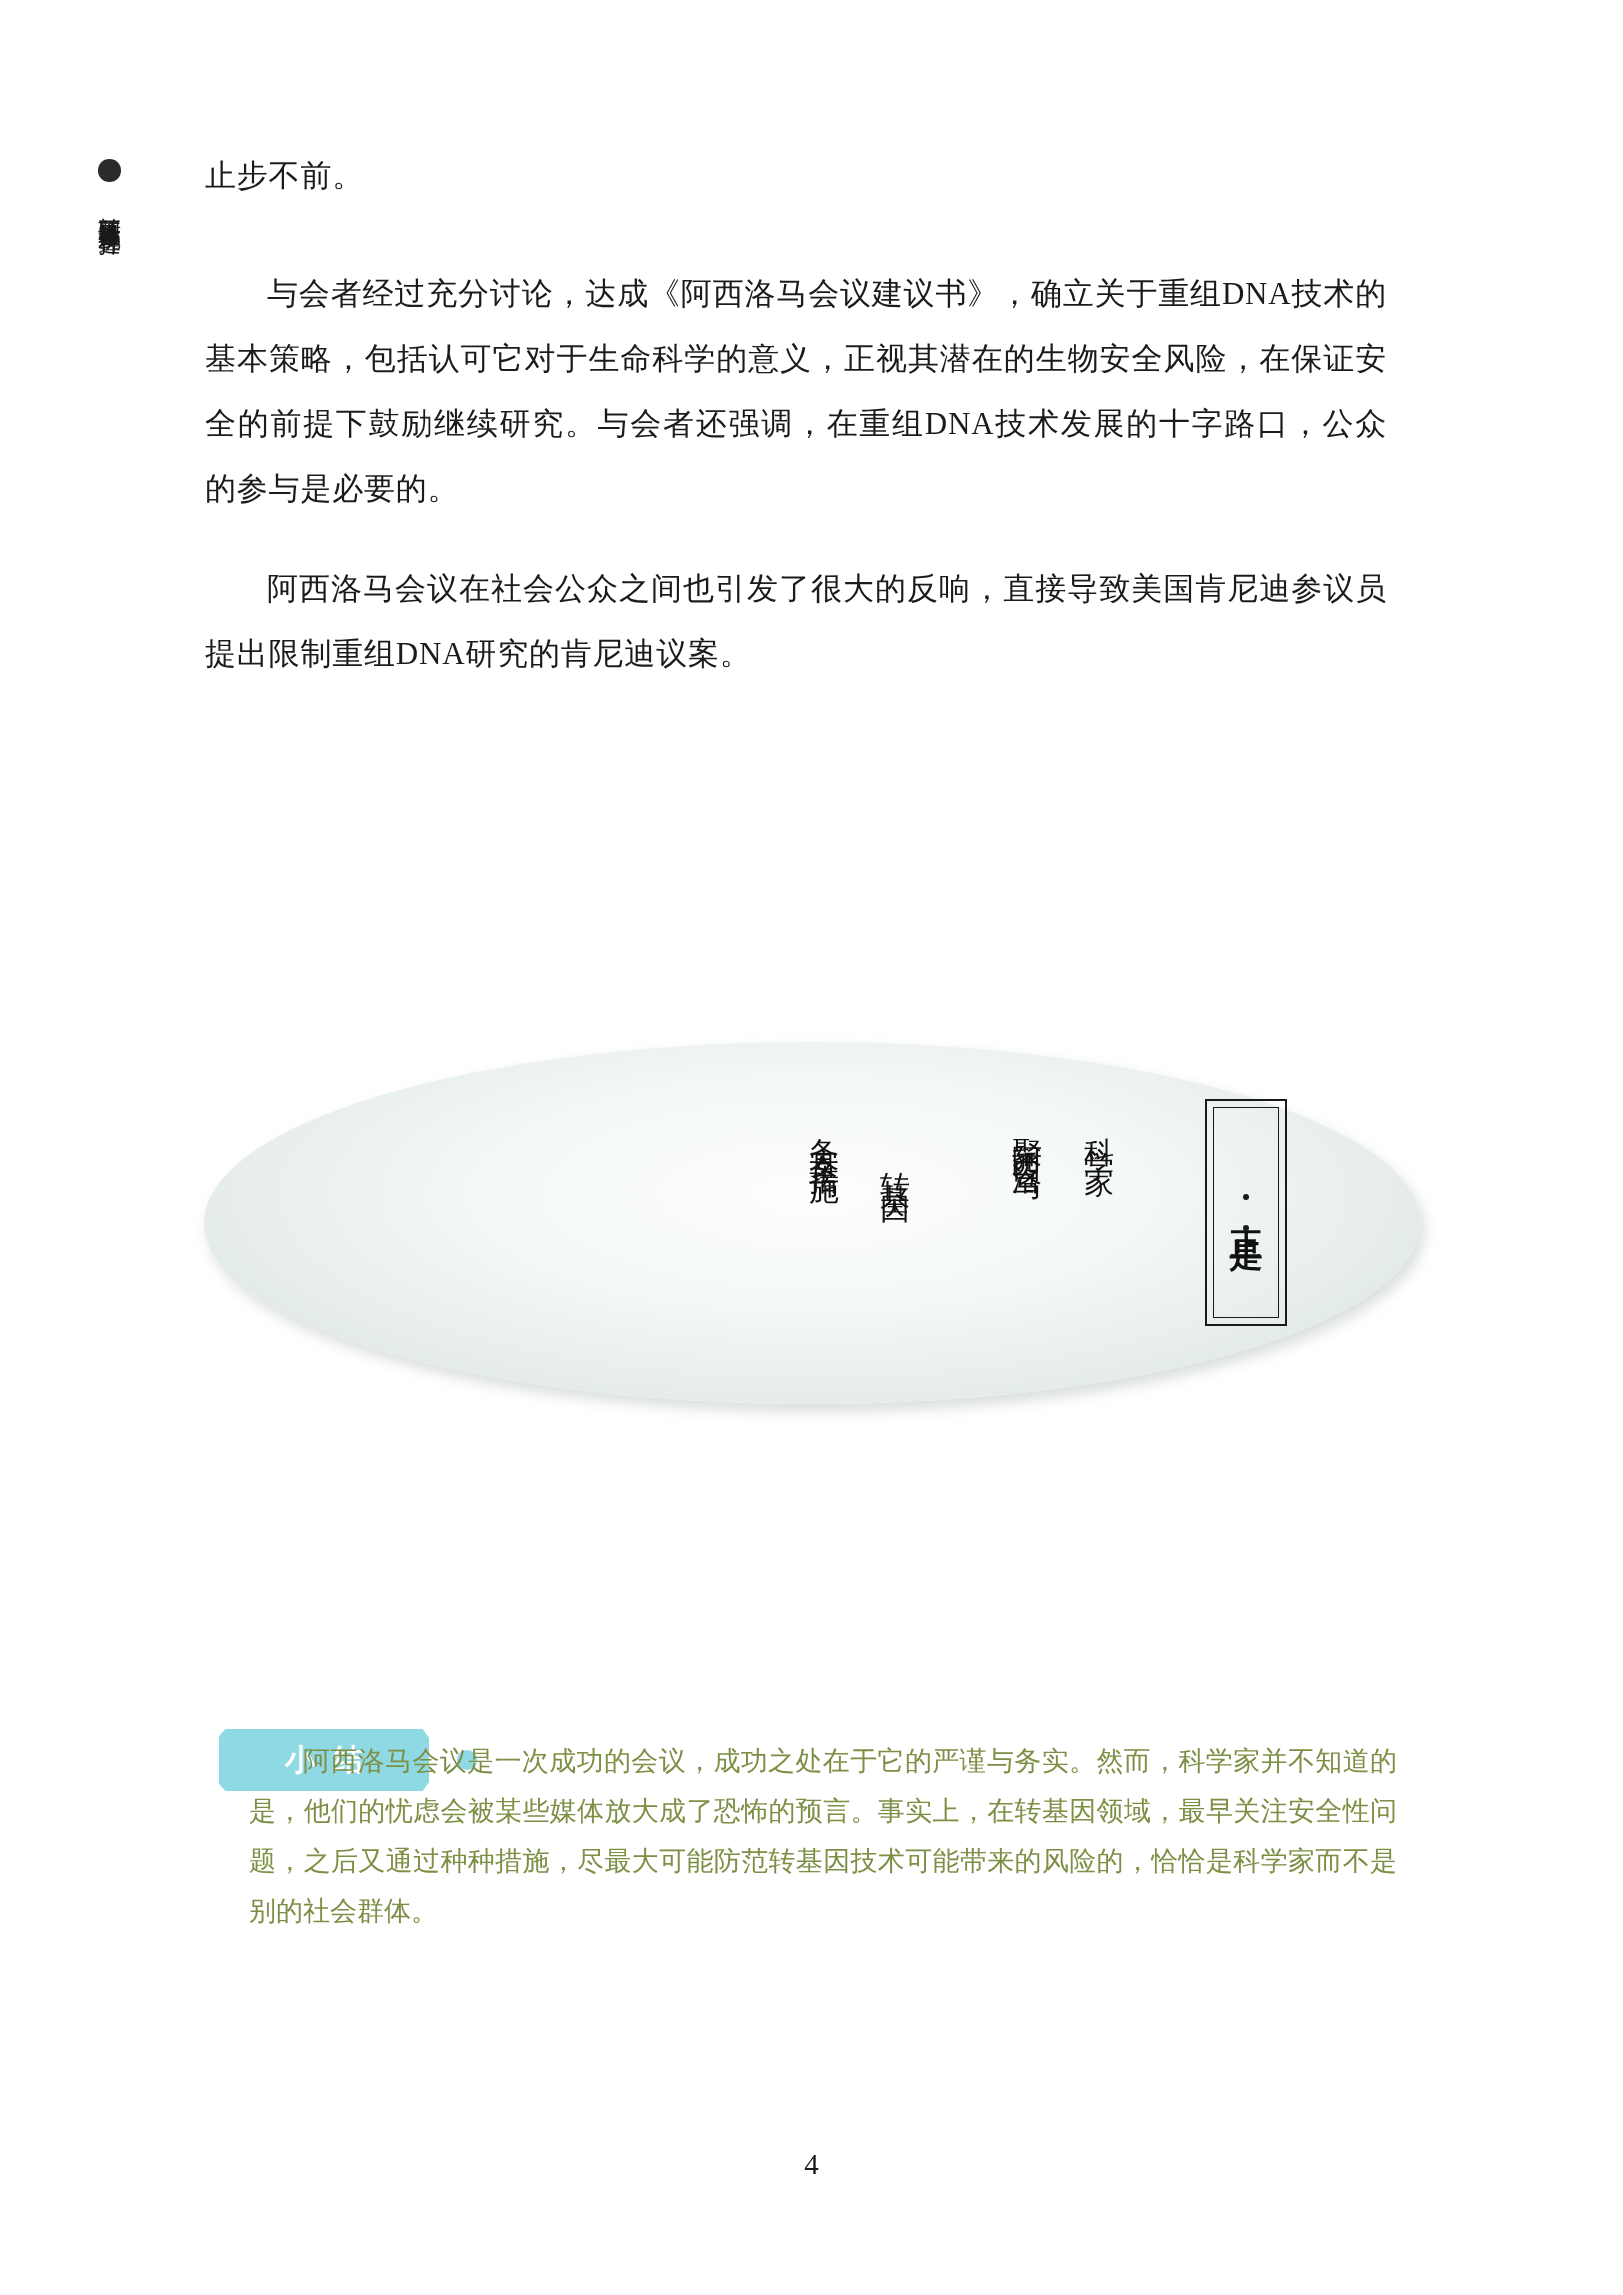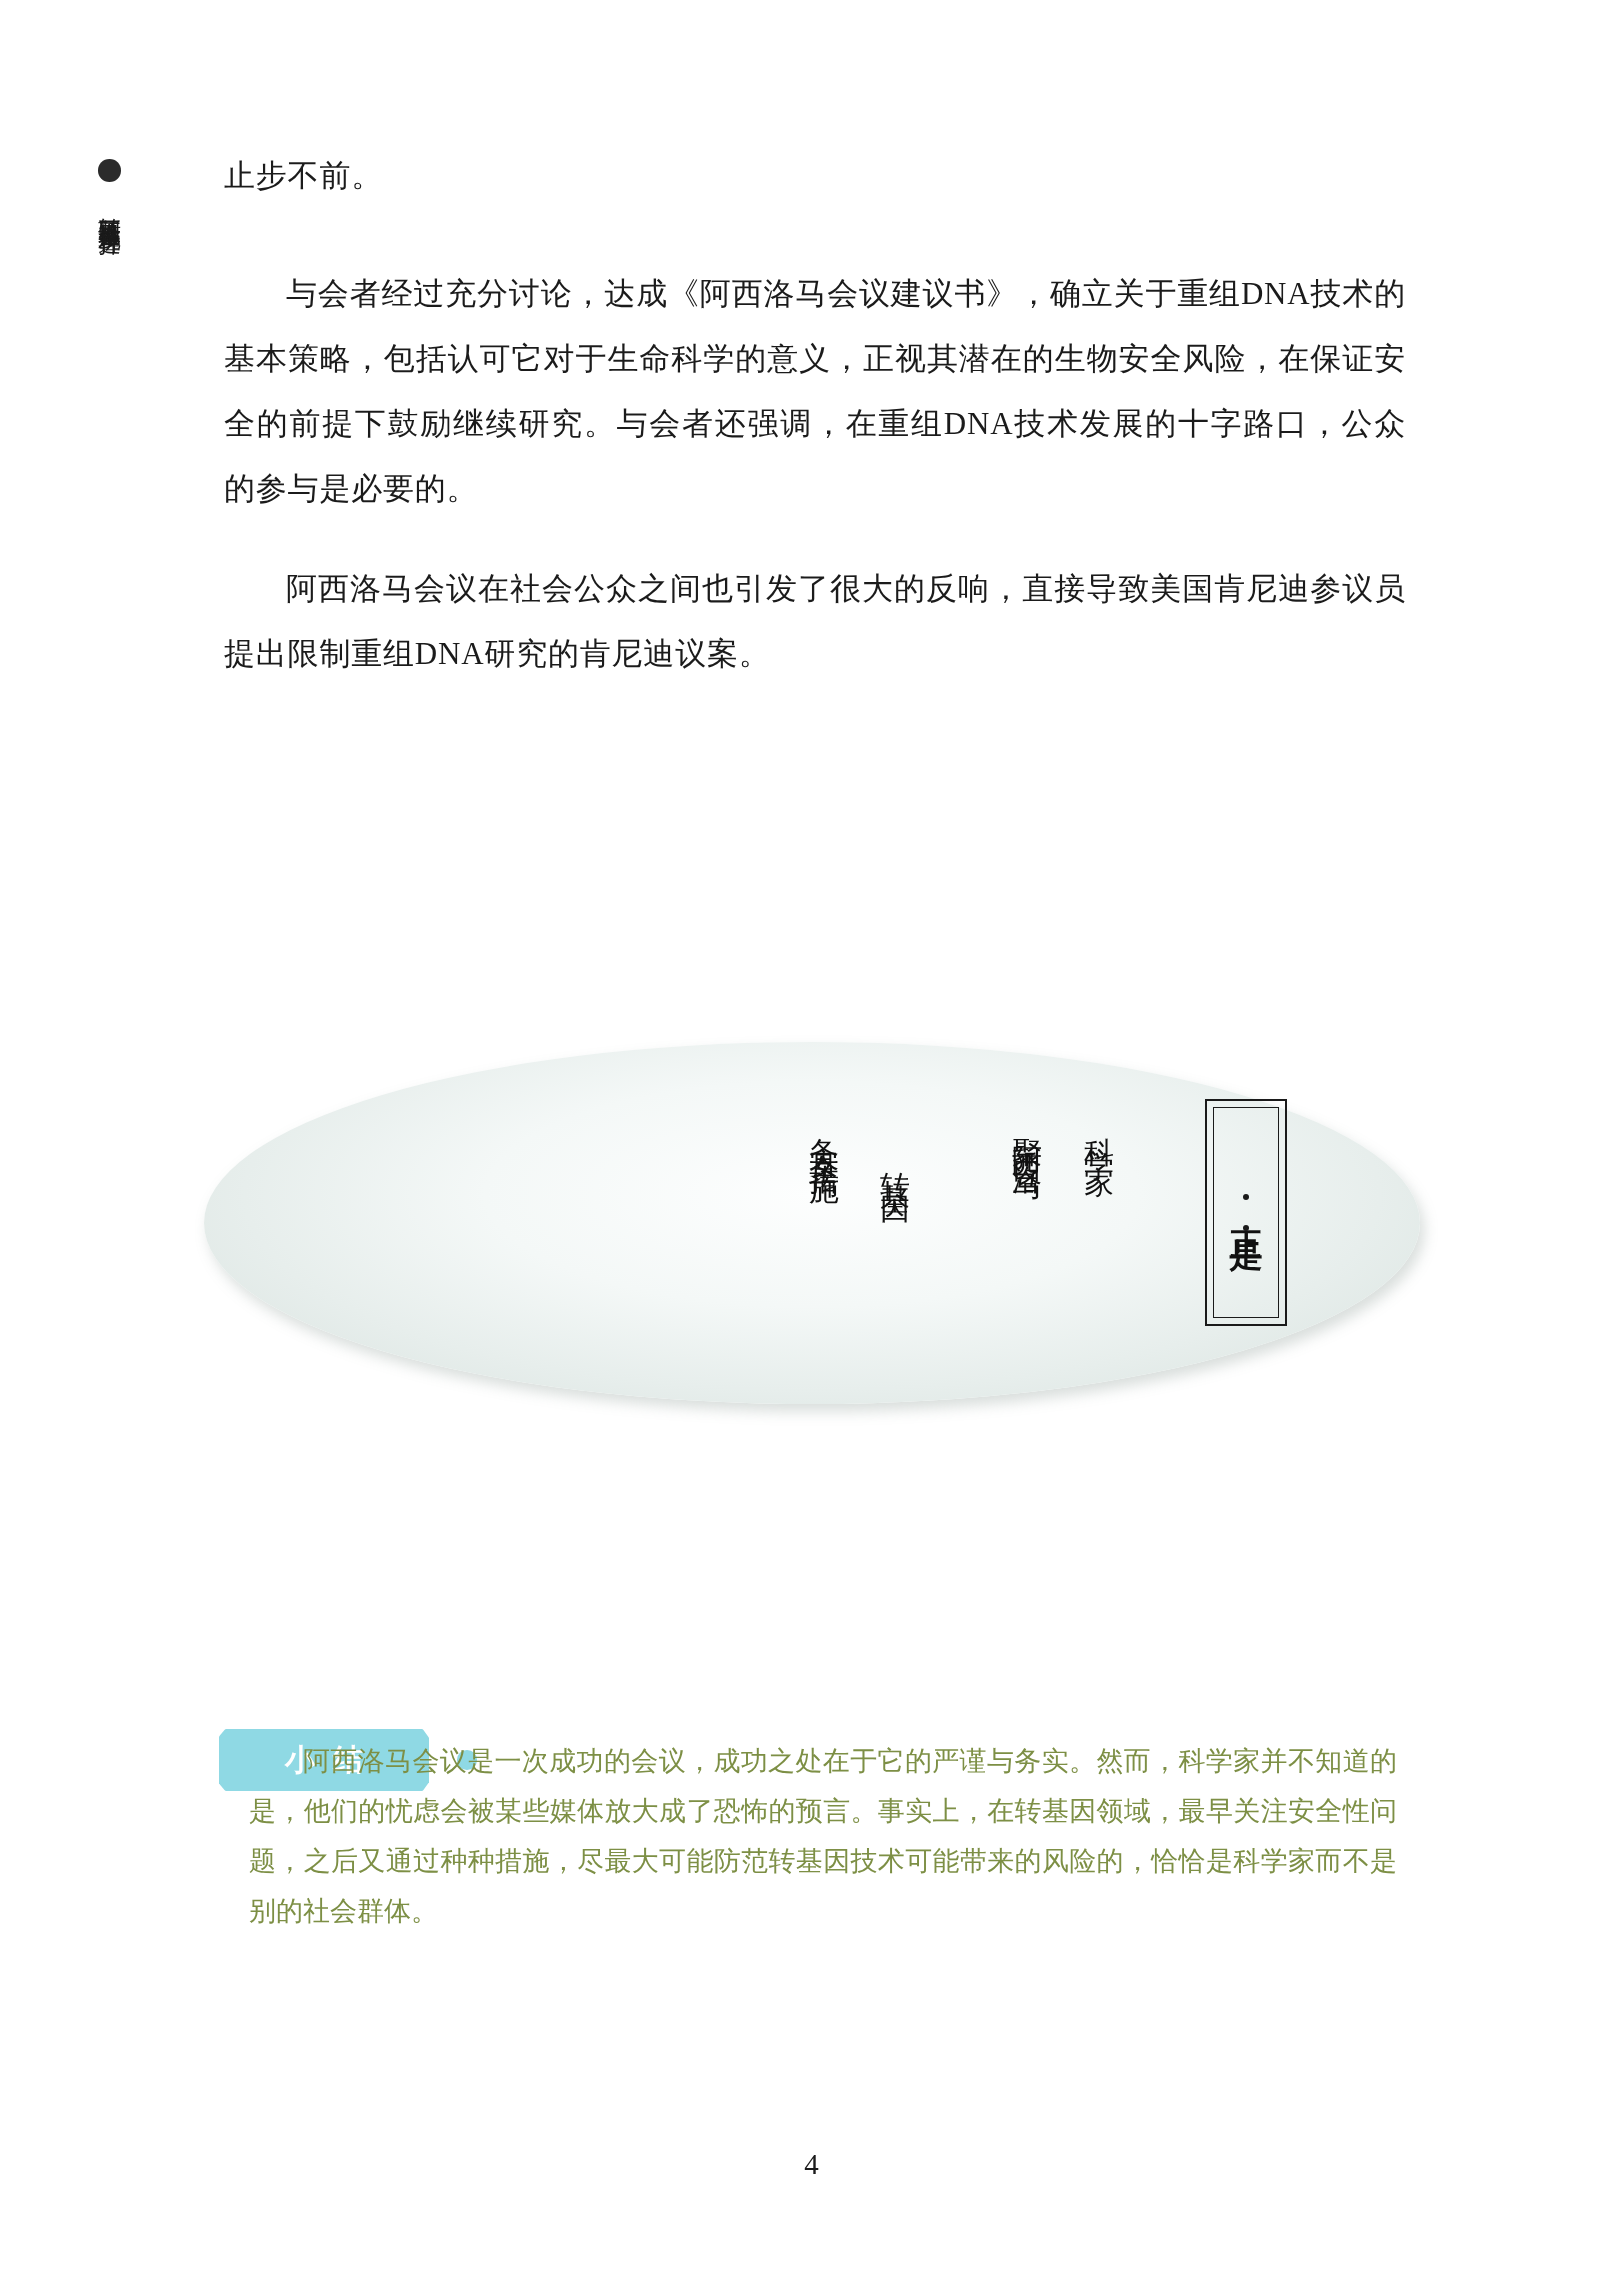--- a/index.html
+++ b/index.html
@@ -39,21 +39,21 @@
     color: #1a1a1a;
     writing-mode: vertical-rl;
     text-orientation: upright;
     font-family: "Liberation Serif", "DejaVu Serif", serif;
     white-space: nowrap;
   }
 
   
   .content {
     position: absolute;
-    left: 224px;
+    left: 205px;
     top: 143px;
     width: 1182px;
   }
   .para {
     font-size: 31px;
     line-height: 65px;
     color: #1b1b1b;
     text-align: justify;
     text-justify: inter-ideograph;
     margin: 0 0 35px 0;

